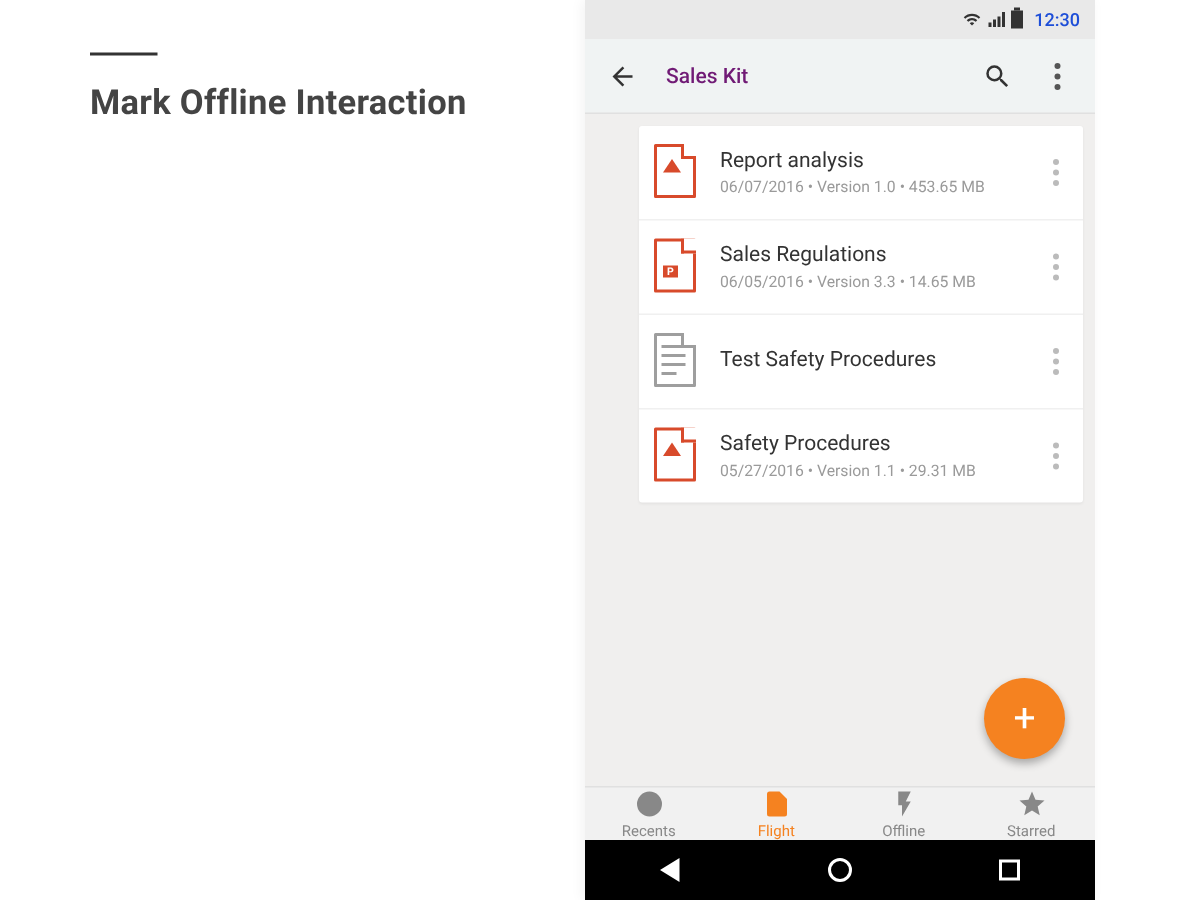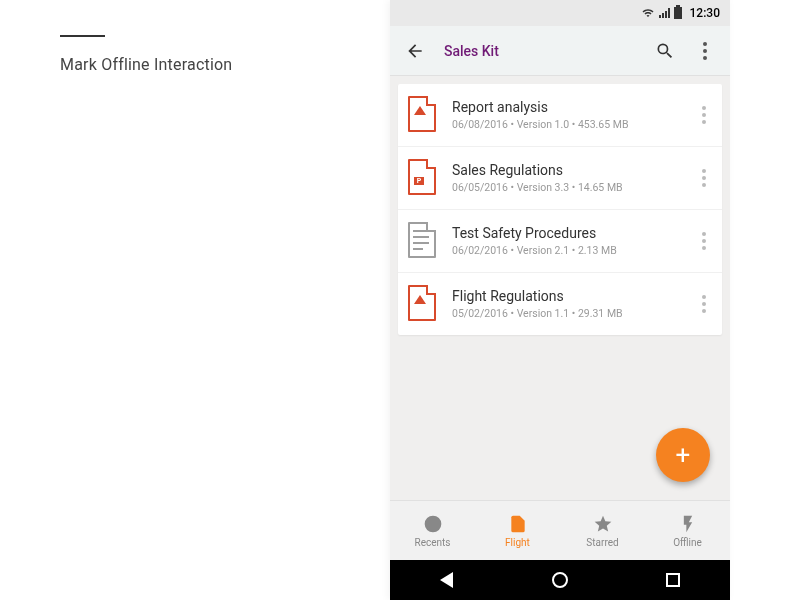--- a/index.html
+++ b/index.html
@@ -18,23 +18,23 @@
     top: 35px;
     left: 60px;
     width: 45px;
     height: 2px;
     background: #333;
   }
   .caption-text {
     position: absolute;
     top: 55px;
     left: 60px;
-    font-size: 16px;
+    font-size: 23px;
     color: #444;
-    font-weight: 400;
+    font-weight: 700;
     letter-spacing: 0.2px;
   }
 
   
   .phone {
     position: absolute;
     top: 0;
     left: 390px;
     width: 340px;
     height: 600px;
@@ -46,21 +46,21 @@
 
   .statusbar {
     height: 26px;
     background: #e9e9e9;
     display: flex;
     align-items: center;
     justify-content: flex-end;
     padding: 0 10px;
     gap: 4px;
     font-size: 12px;
-    color: #000000;
+    color: #1d4ed8;
   }
   .statusbar .time { margin-left: 4px; font-weight:500;}
   .sig { display:flex; align-items:flex-end; gap:1px; height:10px;}
   .sig span{ width:2px; background:#333;}
   .sig span:nth-child(1){height:3px}
   .sig span:nth-child(2){height:5px}
   .sig span:nth-child(3){height:7px}
   .sig span:nth-child(4){height:10px}
   .batt{ width:8px; height:12px; background:#333; position:relative;}
   .batt::before{content:"";position:absolute;top:-2px;left:2px;width:4px;height:2px;background:#333;}
@@ -85,20 +85,21 @@
     flex:1;
     background:#f0efee;
     padding:8px;
     position:relative;
     overflow:hidden;
   }
   .card-list {
     background:#fff;
     border-radius:2px;
     box-shadow: 0 1px 2px rgba(0,0,0,0.06);
+    margin-left: 28px;
   }
   .file-row {
     display:flex;
     align-items:center;
     padding:12px 10px;
     border-bottom:1px solid #f0f0f0;
   }
   .file-row:last-child{ border-bottom:none;}
   .file-icon {
     width:30px;
@@ -150,21 +151,21 @@
     border-radius:50%;
     background:#f58220;
     box-shadow:0 3px 6px rgba(0,0,0,0.3);
     display:flex;align-items:center;justify-content:center;
     color:#fff;
     font-size:26px;
     cursor:pointer;
   }
 
   .bottomnav{
-    height:60px;
+    height:36px;
     background:#f1f1f1;
     display:flex;
     border-top:1px solid #e0e0e0;
   }
   .nav-item{
     flex:1;
     display:flex;
     flex-direction:column;
     align-items:center;
     justify-content:center;
@@ -234,21 +235,21 @@
   <div class="content">
     <div class="card-list">
 
       <div class="file-row">
         <div class="file-icon pdf-ic">
             <div class="page"></div>
             <div class="mark"></div>
           </div>
         <div class="file-info">
           <div class="file-name">Report analysis</div>
-          <div class="file-meta">06/08/2016 • Version 1.0 • 453.65 MB</div>
+          <div class="file-meta">06/07/2016 • Version 1.0 • 453.65 MB</div>
         </div>
         <div class="row-more">
             <span></span>
             <span></span>
             <span></span>
           </div>
       </div>
 
       <div class="file-row">
         <div class="file-icon ppt-ic">
@@ -269,37 +270,36 @@
       <div class="file-row">
         <div class="file-icon doc-ic">
             <div class="page"></div>
             <div class="ln ln1"></div>
             <div class="ln ln2"></div>
             <div class="ln ln3"></div>
             <div class="ln ln4"></div>
           </div>
         <div class="file-info">
           <div class="file-name">Test Safety Procedures</div>
-          <div class="file-meta">06/02/2016 • Version 2.1 • 2.13 MB</div>
         </div>
         <div class="row-more">
             <span></span>
             <span></span>
             <span></span>
           </div>
       </div>
 
       <div class="file-row">
         <div class="file-icon pdf-ic">
             <div class="page"></div>
             <div class="mark"></div>
           </div>
         <div class="file-info">
-          <div class="file-name">Flight Regulations</div>
-          <div class="file-meta">05/02/2016 • Version 1.1 • 29.31 MB</div>
+          <div class="file-name">Safety Procedures</div>
+          <div class="file-meta">05/27/2016 • Version 1.1 • 29.31 MB</div>
         </div>
         <div class="row-more">
             <span></span>
             <span></span>
             <span></span>
           </div>
       </div>
 
     </div>
 
@@ -316,29 +316,29 @@
       <span>Recents</span>
     </div>
     <div class="nav-item active">
       <svg viewBox="0 0 24 24">
           <path fill="currentColor" d="M14 2H6a2 2 0 00-2 2v16a2 2 0 002 2h12a2 2 0 002-2V8l-6-6z"></path>
         </svg>
       <span>Flight</span>
     </div>
     <div class="nav-item">
       <svg viewBox="0 0 24 24">
+          <path fill="currentColor" d="M7 2v11h3v9l7-12h-4l4-8z"></path>
+        </svg>
+      <span>Offline</span>
+    </div>
+    <div class="nav-item">
+      <svg viewBox="0 0 24 24">
           <path fill="currentColor" d="M12 17.27L18.18 21l-1.64-7.03L22 9.24l-7.19-.61L12 2 9.19 8.63 2 9.24l5.46 4.73L5.82 21z"></path>
         </svg>
       <span>Starred</span>
-    </div>
-    <div class="nav-item">
-      <svg viewBox="0 0 24 24">
-          <path fill="currentColor" d="M7 2v11h3v9l7-12h-4l4-8z"></path>
-        </svg>
-      <span>Offline</span>
     </div>
   </div>
 
   <div class="navbar">
     <div class="nb">
         <div class="nb-tri"></div>
       </div>
     <div class="nb">
         <div class="nb-circ"></div>
       </div>

